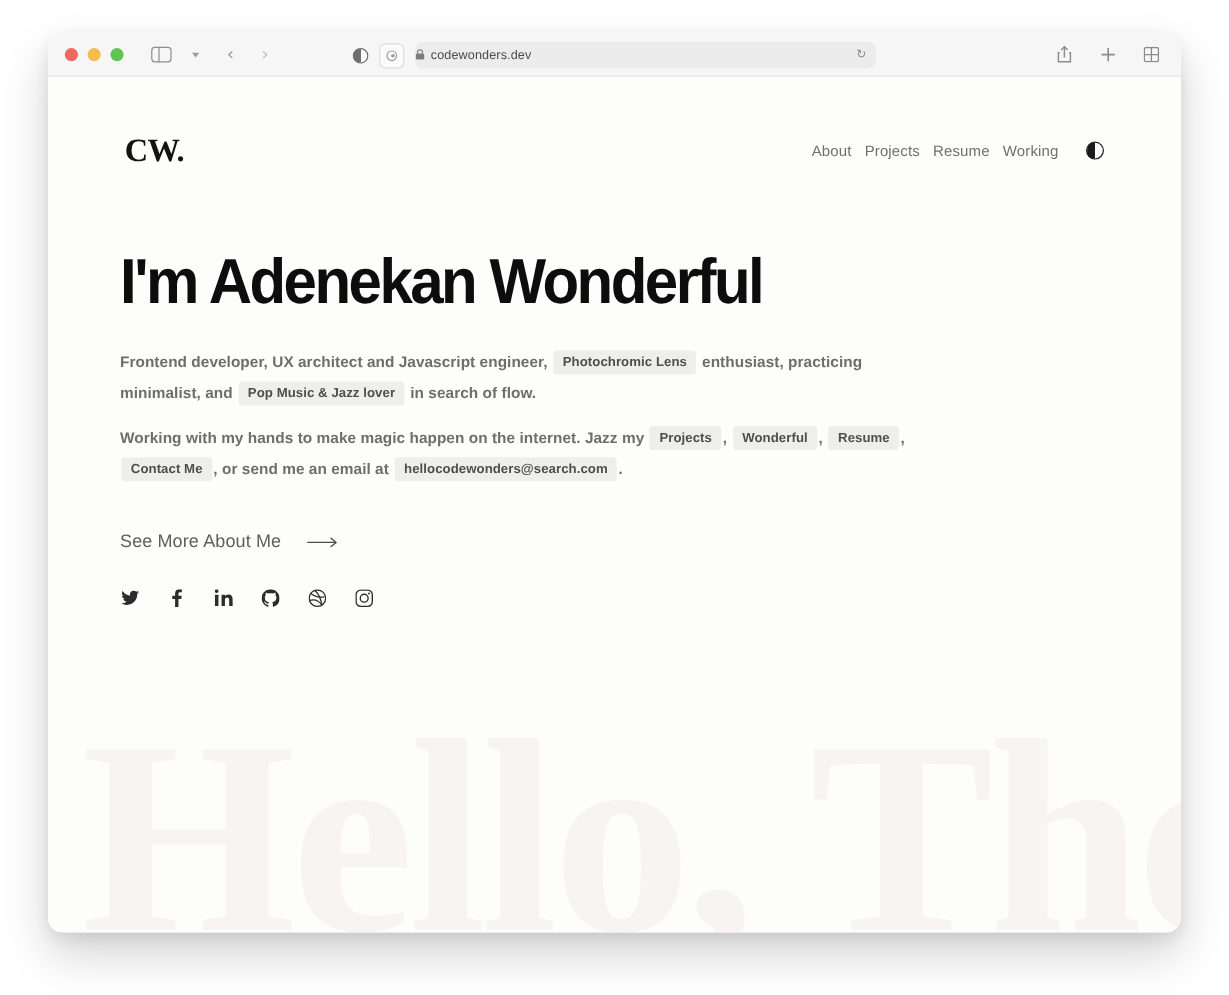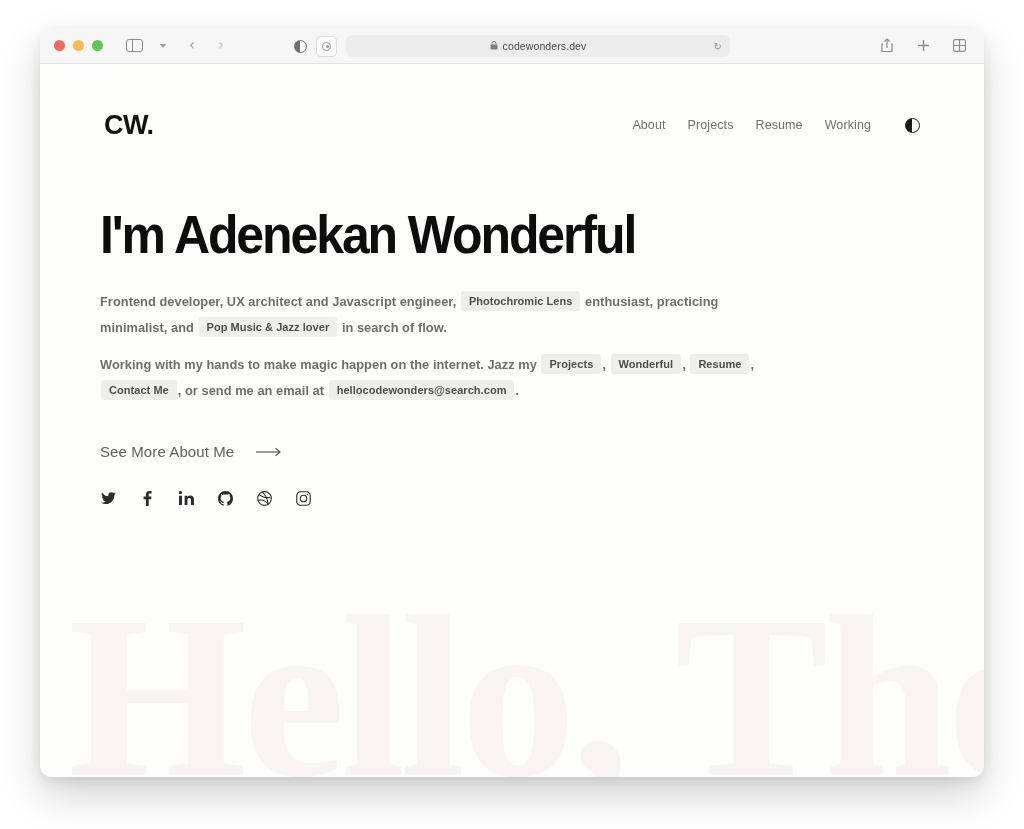--- a/index.html
+++ b/index.html
@@ -94,21 +94,21 @@
   }
   .plugin-btn .dot-ring::after {
     content: ""; position: absolute; left: 2.6px; top: 2.6px;
     width: 3px; height: 3px; border-radius: 50%; background: #9a9a9a;
   }
 
   .urlbar {
     width: 384px; height: 22px;
     background: #ececec;
     border-radius: 6px;
-    display: flex; align-items: center; justify-content: center;
+    display: flex; align-items: center; justify-content: flex-start;
     position: relative;
   }
   .urlbar .lock {
     font-size: 8px; color: #7d7d7d; margin-right: 5px;
     font-family: "DejaVu Sans", sans-serif; line-height: 1;
   }
   .urlbar .url-text {
     font-size: 10.5px; color: #4a4a4a; letter-spacing: 0.1px;
   }
   .urlbar .reload {
@@ -127,29 +127,29 @@
     height: calc(100% - 36px);
     background: #fdfdfb;
     overflow: hidden;
   }
 
   .site-header {
     display: flex; align-items: center; justify-content: space-between;
     padding: 46px 64px 0 64px;
   }
   .logo {
-    font-family: Liberation Sans, sans-serif;
+    font-family: Liberation Serif, serif;
     font-weight: 700;
     font-size: 27px;
     color: #131313;
     letter-spacing: -0.5px;
   }
   .logo .dot { color: #131313; }
 
-  .site-nav { display: flex; gap: 22px; }
+  .site-nav { display: flex; align-items: center; gap: 11px; }
   .nav-link {
     font-size: 12.5px;
     color: #70706e;
     letter-spacing: 0.1px;
     text-decoration: none;
   }
   .theme-toggle {
     margin-left: 12px;
     width: 15px; height: 15px; border-radius: 50%;
     background: linear-gradient(90deg, #1a1a1a 50%, #fdfdfb 50%);

